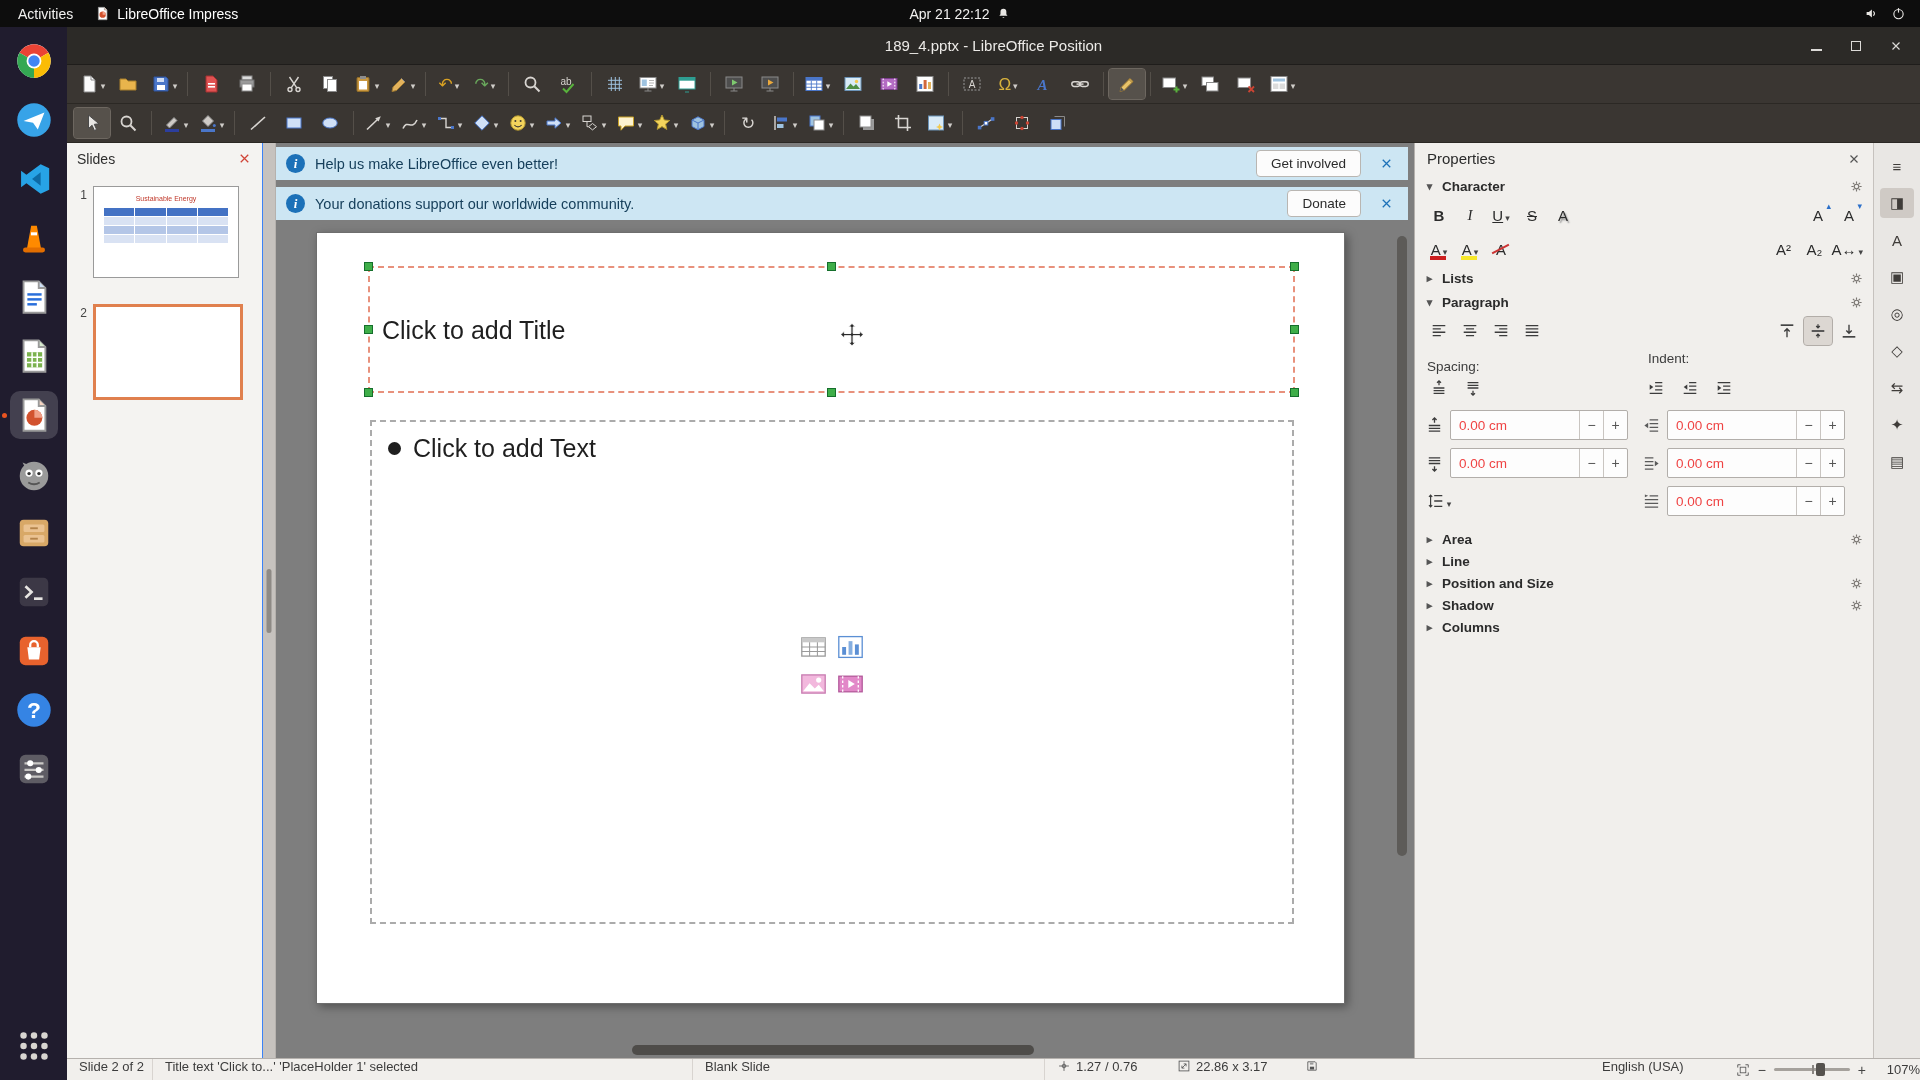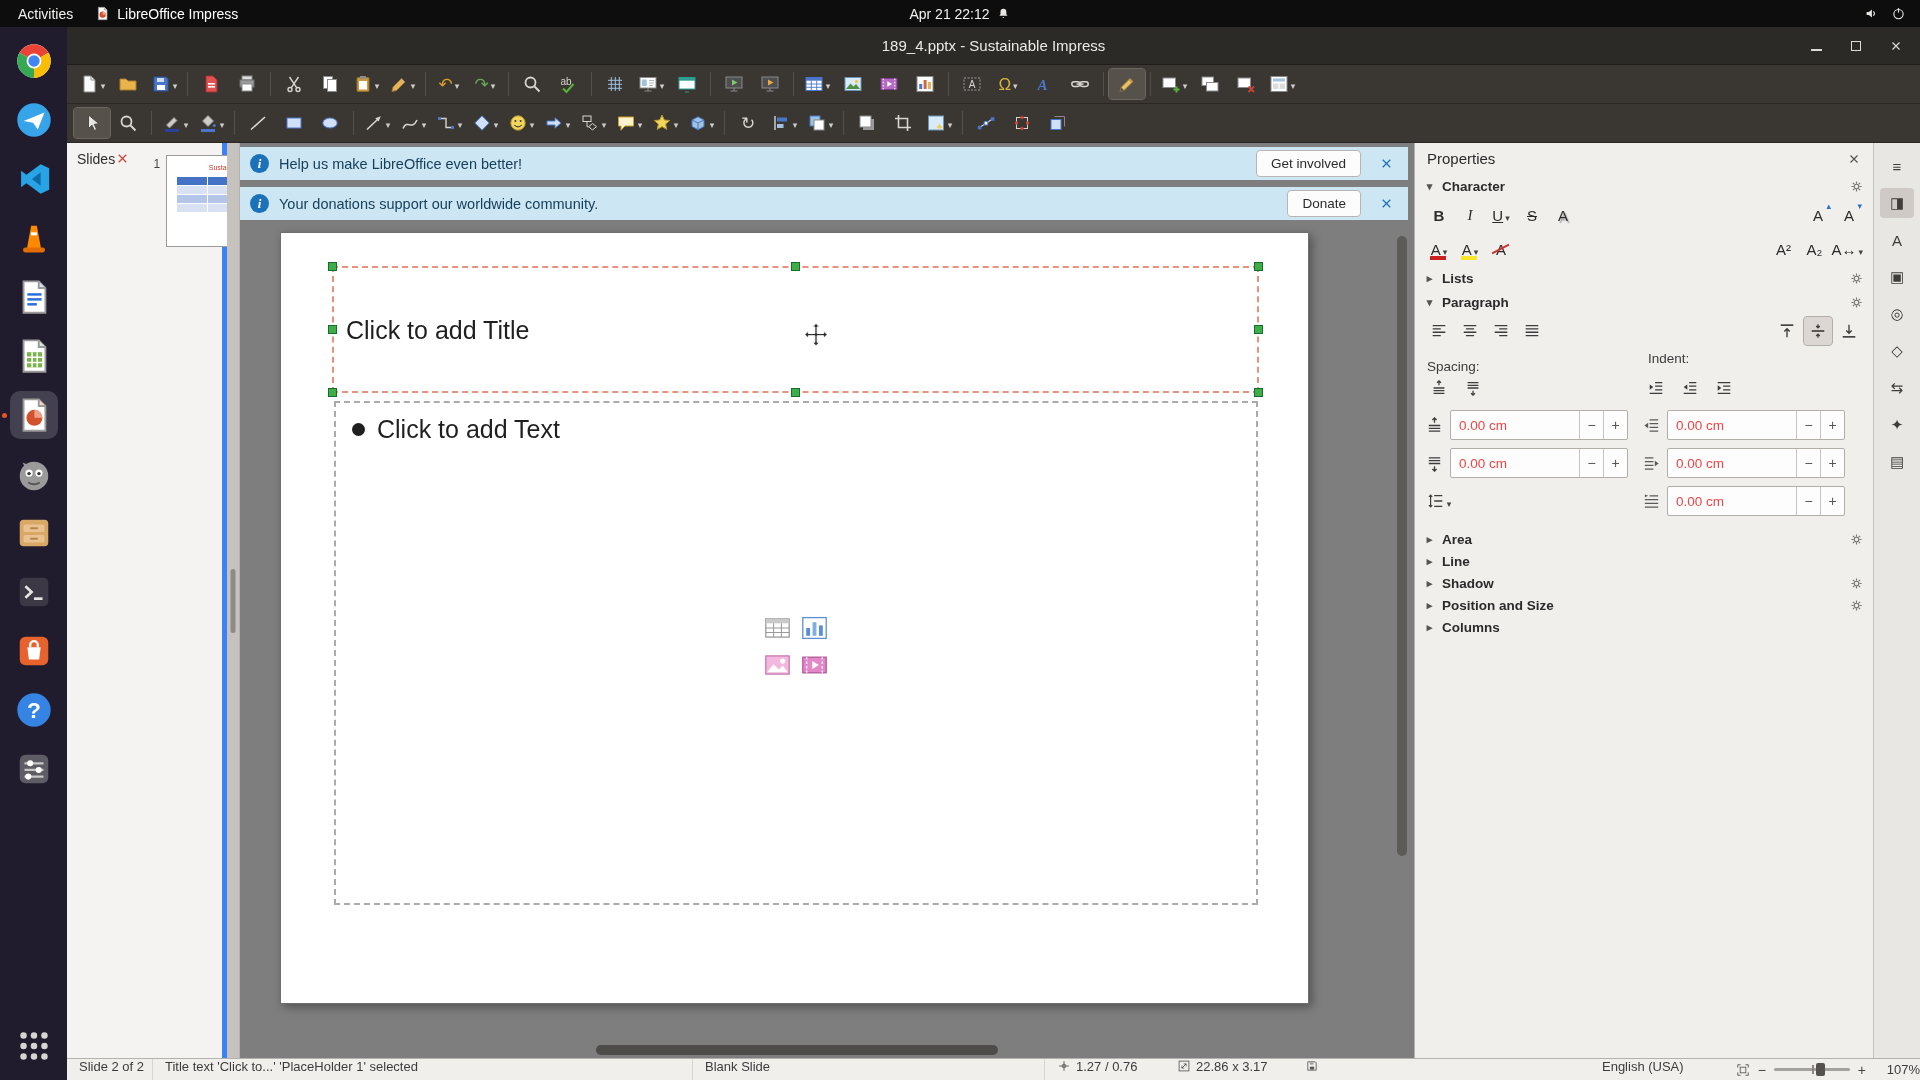--- a/index.html
+++ b/index.html
@@ -46,21 +46,21 @@
           justify-content:center;gap:1px}
   .tb-btn .gl{font-size:17px;line-height:1;color:#d8d5d1}
   .tb-btn svg{width:20px;height:20px}
   .tb-btn.active{background:#56514b;outline:1px solid #6d6760}
   .tb-caret::after{content:"▾";font-size:9px;color:#cfccc8;margin-left:1px}
   .tb-sep{width:1px;height:24px;background:#544f49;margin:0 5px;flex:none}
 
   
   #mainrow{flex:1;display:flex;min-height:0}
 
-  #slidespanel{width:160px;background:#f4f3f1;border-right:5px solid #3b82f6;display:flex;flex-direction:row;flex:none;box-sizing:border-box}
+  #slidespanel{width:196px;background:#f4f3f1;border-right:1px solid #3b82f6;display:flex;flex-direction:column;flex:none;box-sizing:border-box}
   .sp-header{height:31px;display:flex;align-items:center;padding:0 10px;font-size:14px;color:#2e2e2e;flex:none}
   .sp-close{margin-left:auto;color:#d04437;width:15px;height:15px}
   .sp-close svg{width:15px;height:15px}
   .slide-item{display:flex;gap:6px;margin:12px 8px 0 4px;align-items:flex-start}
   .slide-item.second{margin-top:26px}
   .sl-num{width:16px;font-size:12px;color:#444;text-align:right;margin-top:2px;flex:none}
   .sl-thumb{width:146px;height:92px;background:#fff;border:1px solid #9a9a9a;box-sizing:border-box;overflow:hidden}
   .sel-ring{border:3px solid #e0804e;padding:1px;background:#fff}
   .sel-ring .sl-thumb{border:none;width:142px;height:88px}
   .mini-title{font-size:7px;color:#c0392b;text-align:center;margin-top:8px}
@@ -87,21 +87,21 @@
   #slide{position:absolute;left:40px;top:89px;width:1029px;height:772px;background:#fff;
          border:1px solid #6e6e6e;box-shadow:3px 3px 9px rgba(0,0,0,.35);box-sizing:border-box}
   #ph-title{position:absolute;left:51px;top:33px;width:927px;height:127px;border:2px dashed #e8917c;box-sizing:border-box}
   .ph-title-text{position:absolute;left:12px;top:50%;transform:translateY(-50%);font-size:25px;color:#1f1f1f;white-space:nowrap}
   .handle{position:absolute;width:9px;height:9px;background:#3fae49;border:1px solid #156f2c;box-sizing:border-box}
   .h-nw{left:-6px;top:-6px}.h-n{left:calc(50% - 5px);top:-6px}.h-ne{right:-6px;top:-6px}
   .h-w{left:-6px;top:calc(50% - 5px)}.h-e{right:-6px;top:calc(50% - 5px)}
   .h-sw{left:-6px;bottom:-6px}.h-s{left:calc(50% - 5px);bottom:-6px}.h-se{right:-6px;bottom:-6px}
   #move-cursor{position:absolute;left:468px;top:54px;width:28px;height:28px}
 
-  #ph-body{position:absolute;left:53px;top:168px;width:924px;height:504px;border:2px dashed #ababab;box-sizing:border-box}
+  #ph-body{position:absolute;left:53px;top:187px;width:924px;height:504px;border:2px dashed #ababab;box-sizing:border-box}
   .ph-bullet-line{position:absolute;left:16px;top:12px;display:flex;align-items:center;gap:12px;font-size:25px;color:#1f1f1f}
   .bullet{width:13px;height:13px;border-radius:50%;background:#1f1f1f;flex:none}
   .ph-cluster{position:absolute;left:50%;top:210px;transform:translateX(-50%);display:grid;
               grid-template-columns:repeat(2,30px);gap:7px}
   .ph-btn{width:30px;height:30px;display:flex;align-items:center;justify-content:center}
   .ph-btn svg{width:26px;height:26px}
 
   #vscroll{position:absolute;top:0;bottom:16px;right:6px;width:12px}
   .vthumb{position:absolute;left:1px;width:10px;top:93px;height:620px;background:#55534f;border-radius:5px;opacity:.8}
   #hscroll{position:absolute;left:0;right:20px;bottom:2px;height:12px}
@@ -716,21 +716,21 @@
       <div class="dock-item bottom">
         <svg width="38" height="38" viewBox="0 0 20 20">
           <use href="#d-grid"></use>
         </svg>
       </div>
     </div>
 
   <div id="window">
 
     <div id="titlebar">
-      <span class="t-title">189_4.pptx - Sustainable Impress</span>
+      <span class="t-title">189_4.pptx - LibreOffice Position</span>
       <div class="win-controls">
         <span class="wc wc-min"></span>
         <span class="wc wc-max"></span>
         <span class="wc">
             <svg viewBox="0 0 20 20">
               <use href="#s-x"></use>
             </svg>
           </span>
       </div>
     </div>
@@ -1441,38 +1441,38 @@
                   <use href="#s-gear"></use>
                 </svg>
               </span>
             </div>
             <div class="sec-row">
               <span class="sec-arrow col"></span>
               <span>Line</span>
             </div>
             <div class="sec-row">
               <span class="sec-arrow col"></span>
+              <span>Position and Size</span>
+              <span class="sec-gear">
+                <svg width="15" height="15" viewBox="0 0 20 20">
+                  <use href="#s-gear"></use>
+                </svg>
+              </span>
+            </div>
+            <div class="sec-row">
+              <span class="sec-arrow col"></span>
               <span>Shadow</span>
               <span class="sec-gear">
                 <svg width="15" height="15" viewBox="0 0 20 20">
                   <use href="#s-gear"></use>
                 </svg>
               </span>
             </div>
             <div class="sec-row">
               <span class="sec-arrow col"></span>
-              <span>Position and Size</span>
-              <span class="sec-gear">
-                <svg width="15" height="15" viewBox="0 0 20 20">
-                  <use href="#s-gear"></use>
-                </svg>
-              </span>
-            </div>
-            <div class="sec-row">
-              <span class="sec-arrow col"></span>
               <span>Columns</span>
             </div>
           </div>
       </div>
 
       <div id="tabstrip">
           <div class="tab-btn">
             <span>≡</span>
           </div>
           <div class="tab-btn active">

